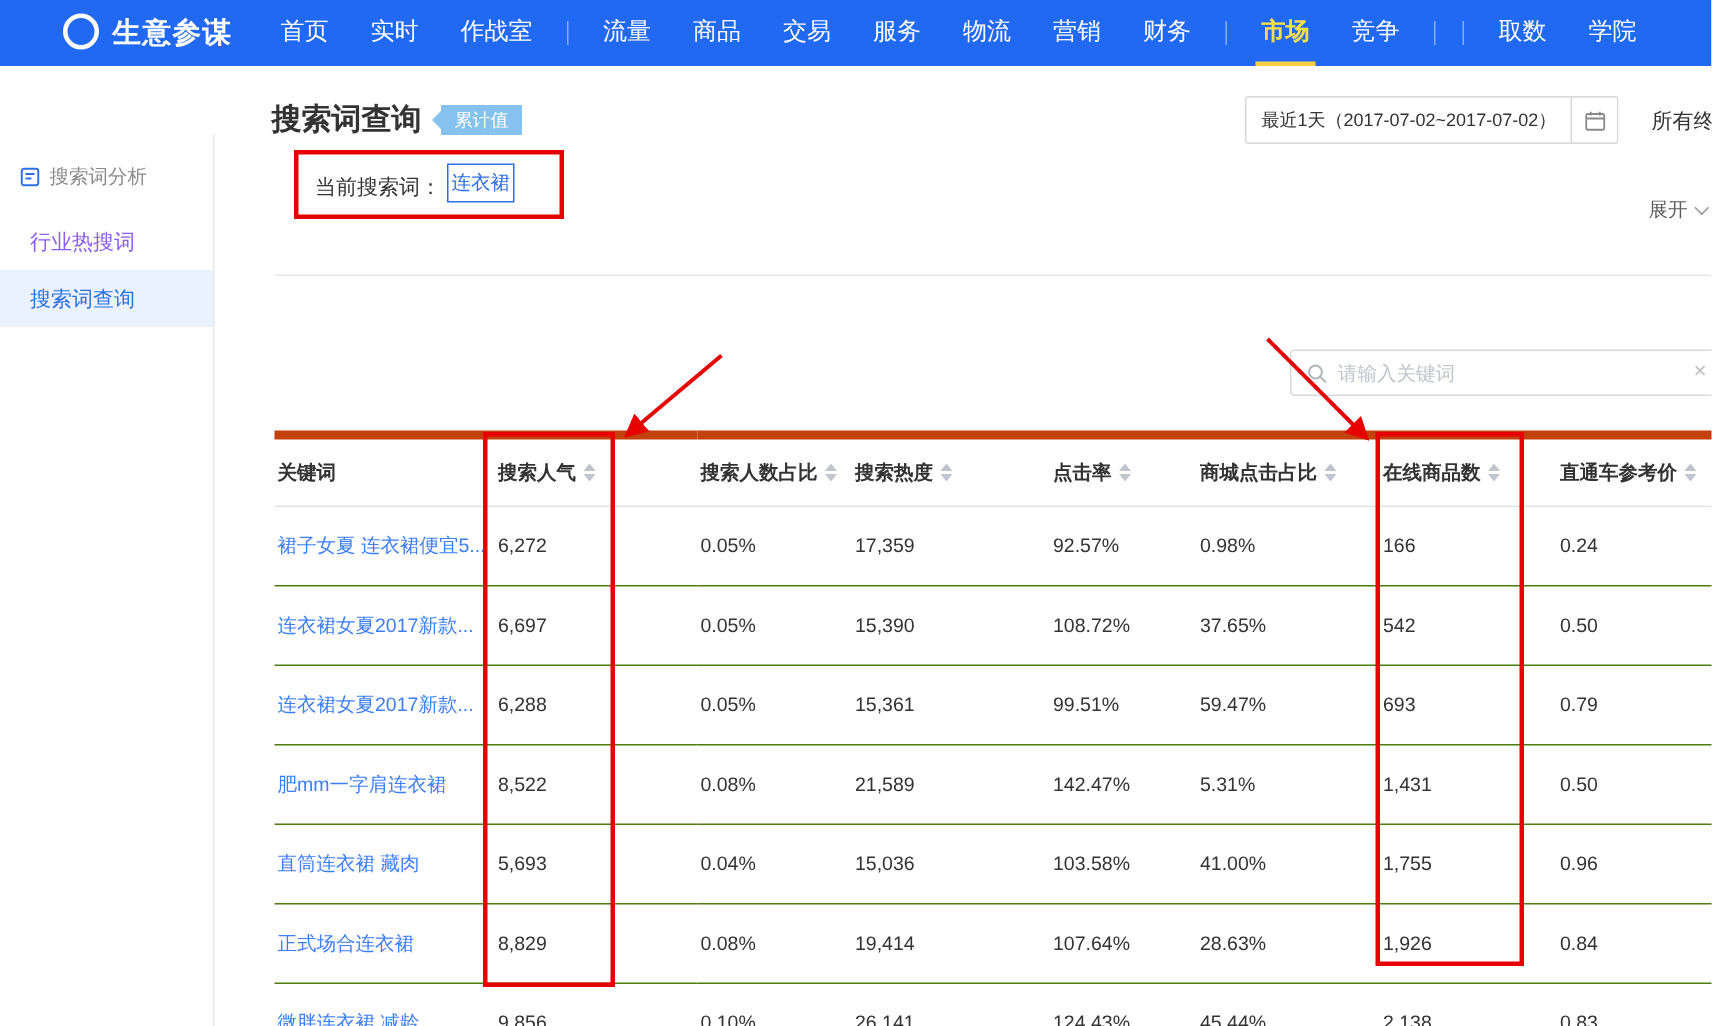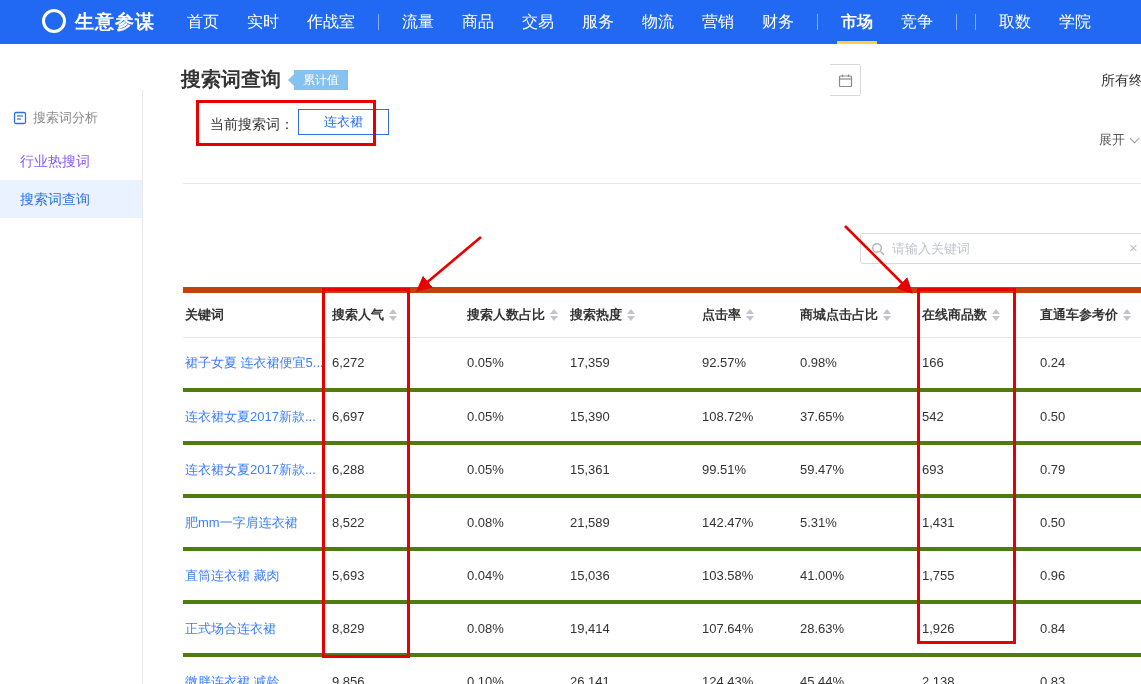--- a/index.html
+++ b/index.html
@@ -11,57 +11,57 @@
 
   
   .topnav {
     position: absolute; left: 0; top: 0; width: 1141px; height: 44px;
     background: #2169f2; display: flex; align-items: center; color: #fff;
   }
   .logo { display: flex; align-items: flex-start; font-size: 19px; font-weight: bold; letter-spacing: 1px; padding-left: 16px; white-space: nowrap; margin-left: 44px; }
   .logo-circle { width: 24px; height: 24px; border: 3px solid #fff; border-radius: 50%; margin-left: -18px; margin-right: 9px; flex: none; }
   .nav-items { display: flex; align-items: center; height: 100%; margin-left: 18px; }
   .nav-item { padding: 0 14px; font-size: 16px; color: #fff; height: 44px; line-height: 44px; cursor: pointer; position: relative; text-decoration: none; white-space: nowrap; }
-  .nav-item.active { color: #ffffff; font-weight: bold; }
+  .nav-item.active { color: #fde047; font-weight: bold; }
   .nav-item.active::after { content: ""; position: absolute; left: 10px; right: 10px; bottom: 0; height: 3px; background: #ffd042; }
   .nav-sep { width: 1px; height: 16px; background: rgba(255,255,255,.45); margin: 0 9px; flex: none; }
 
   
   .sidebar { position: absolute; left: 0; top: 44px; width: 143px; height: 640px; background: #fff; border-right: 1px solid #e8e8e8; margin-top: 46px; }
   .side-section { display: flex; align-items: center; gap: 6px; padding: 19px 0 15px 13px; color: #8a8a8a; font-size: 13px; white-space: nowrap; }
   .side-item { height: 38px; line-height: 38px; padding-left: 20px; font-size: 14px; color: #8b5cf6; cursor: pointer; white-space: nowrap; }
   .side-item.active { color: #2e6fe8; background: #e9f2fe; }
 
   
   .page-title { position: absolute; left: 181px; top: 66px; font-size: 20px; font-weight: bold; color: #333; }
   .badge { position: absolute; left: 294px; top: 70px; background: #85c2f0; color: #fff; font-size: 12px; line-height: 20px; padding: 0 9px; }
   .badge::before { content: ""; position: absolute; left: -6px; top: 4px; border-top: 6px solid transparent; border-bottom: 6px solid transparent; border-right: 6px solid #85c2f0; }
   .current-label { position: absolute; left: 210px; top: 116px; font-size: 14px; color: #333; }
-  .keyword-tag { position: absolute; left: 298px; top: 109px; border: 1px solid #2e6fe8; color: #2e6fe8; font-size: 13px; line-height: 24px; padding: 0 25px; background: #fff; cursor: pointer; }
+  .keyword-tag { position: absolute; left: 298px; top: 109px; border: 1px solid #2e6fe8; color: #2e6fe8; font-size: 13px; line-height: 24px; padding: 0 2px; background: #fff; cursor: pointer; }
 
   .date-control { position: absolute; left: 830px; top: 64px; display: flex; align-items: stretch; height: 32px; }
   .date-box { border: 1px solid #d9d9d9; border-radius: 2px 0 0 2px; font-size: 12px; color: #333; padding: 0 10px; line-height: 30px; white-space: nowrap; background: #fff; cursor: pointer; }
   .cal-btn { width: 31px; border: 1px solid #d9d9d9; border-left: none; border-radius: 0 2px 2px 0; display: flex; align-items: center; justify-content: center; background: #fff; cursor: pointer; }
   .terminal { position: absolute; left: 1101px; top: 72px; font-size: 14px; color: #333; white-space: nowrap; cursor: pointer; }
   .expand { position: absolute; left: 1099px; top: 131px; font-size: 13px; color: #595959; cursor: pointer; white-space: nowrap; }
   .caret { display: inline-block; width: 7px; height: 7px; border-right: 1.5px solid #999; border-bottom: 1.5px solid #999; transform: rotate(45deg); margin-left: 6px; margin-bottom: 2px; }
 
   .divider { position: absolute; left: 183px; top: 183px; width: 958px; height: 1px; background: #e7e7e7; }
 
   
   .search-box { position: absolute; left: 860px; top: 233px; width: 296px; height: 31px; border: 1px solid #d9d9d9; border-radius: 3px; background: #fff; display: flex; align-items: center; }
   .search-box svg { margin: 0 7px 0 10px; flex: none; }
   .search-box input { border: none; outline: none; flex: 1; font-size: 13px; color: #333; font-family: inherit; background: transparent; min-width: 0; }
   .search-box input::placeholder { color: #c0c4cc; }
   .clear-x { position: absolute; left: 268px; top: 5px; color: #bfbfbf; font-size: 15px; cursor: pointer; }
 
   
   .data-table { position: absolute; left: 183px; top: 287px; width: 1015px; border-collapse: collapse; table-layout: fixed; }
   .data-table th { height: 47px; border-top: 6px solid #c2410c; border-bottom: 1px solid #e4e4e4; font-size: 13px; color: #333; text-align: left; font-weight: bold; padding: 0 0 0 2px; white-space: nowrap; }
-  .data-table td { height: 53px; border-bottom: 4px solid #4d7c0f; font-size: 13px; color: #333; padding: 0 0 0 2px; white-space: nowrap; }
+  .data-table td { height: 53px; border-bottom: 1px solid #4d7c0f; font-size: 13px; color: #333; padding: 0 0 0 2px; white-space: nowrap; }
   .kw-link { color: #3d7eff; text-decoration: none; cursor: pointer; }
   .sorter { display: inline-flex; flex-direction: column; gap: 2px; margin-left: 5px; vertical-align: middle; cursor: pointer; }
   .sorter i { width: 0; height: 0; border-left: 4px solid transparent; border-right: 4px solid transparent; display: block; }
   .sorter .up { border-bottom: 5px solid #c0c4cc; }
   .sorter .down { border-top: 5px solid #c0c4cc; }
 
   
   .anno { position: absolute; border: 3px solid #e60000; pointer-events: none; }
   .box1 { left: 196px; top: 100px; width: 180px; height: 46px; }
   .box2 { left: 322px; top: 288px; width: 88px; height: 370px; }
@@ -113,20 +113,21 @@
     </div>
 </aside>
 
 <h1 class="page-title">搜索词查询</h1>
 <span class="badge">累计值</span>
 
 <span class="current-label">当前搜索词：</span>
 <span class="keyword-tag">连衣裙</span>
 
 <div class="date-control">
+  <div class="date-box">最近1天（2017-07-02~2017-07-02）</div>
   <div class="cal-btn">
     <svg width="15" height="15" viewBox="0 0 15 15">
       <rect x="1.5" y="3" width="12" height="10.5" rx="1" fill="none" stroke="#8a8a8a" stroke-width="1.2"></rect>
       <line x1="1.5" y1="6" x2="13.5" y2="6" stroke="#8a8a8a" stroke-width="1.2"></line>
       <line x1="4.5" y1="1.5" x2="4.5" y2="4" stroke="#8a8a8a" stroke-width="1.2"></line>
       <line x1="10.5" y1="1.5" x2="10.5" y2="4" stroke="#8a8a8a" stroke-width="1.2"></line>
     </svg>
   </div>
 </div>
 <span class="terminal">所有终端</span>

